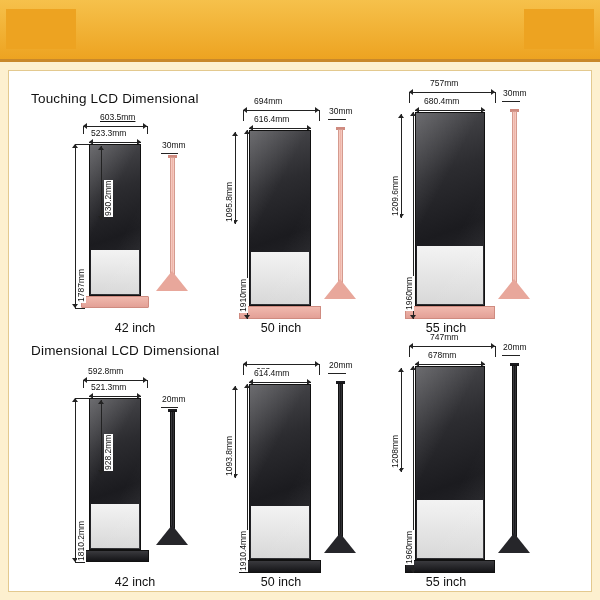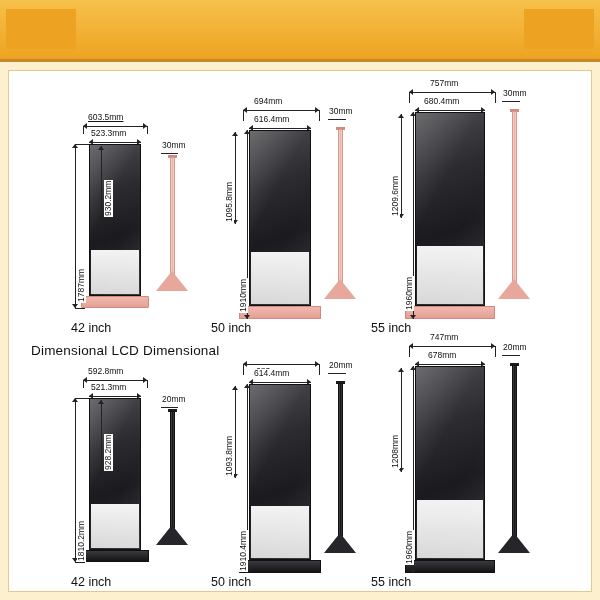--- a/index.html
+++ b/index.html
@@ -55,21 +55,21 @@
     color:#111;
     letter-spacing:0.2px;
   }
   #t-touch{left:22px;top:20px;}
   #t-nontouch{left:22px;top:272px;}
 
   .group{position:absolute;}
   .caption{
     position:absolute;
     width:100%;
-    text-align:left;
+    text-align:center;
     font-size:12.5px;
     color:#111;
   }
 
   
   .kiosk{position:absolute;}
   .panel{
     position:absolute;
     background:linear-gradient(160deg,#4c4c50 0%,#2c2c30 32%,#1b1b1f 60%,#303034 100%);
     border:1px solid #111;
@@ -157,25 +157,26 @@
 
 <div class="page">
 
   <div class="banner">
     <div class="banner-ribbon-l"></div>
     <div class="banner-ribbon-r"></div>
   </div>
 
   <div class="sheet">
 
+    <div class="section-title" id="t-touch">Touching LCD Dimensional</div>
     <div class="section-title" id="t-nontouch">Dimensional LCD Dimensional</div>
 
     <div class="group" style="left:62px;top:42px;width:128px;height:208px;">
 
-      <div class="dlabel" style="left:16px;top:0px;text-decoration:underline;">603.5mm</div>
+      <div class="dlabel" style="left:28px;top:0px;text-decoration:underline;">603.5mm</div>
       <div class="dimh" style="left:12px;top:13px;width:64px;"></div>
       <div class="arrow-l" style="left:12px;top:10px;"></div>
       <div class="arrow-r" style="left:72px;top:10px;"></div>
       <div class="dimv" style="left:12px;top:13px;height:8px;"></div>
       <div class="dimv" style="left:76px;top:13px;height:8px;"></div>
 
       <div class="dlabel" style="left:19px;top:16px;">523.3mm</div>
       <div class="dimh" style="left:18px;top:29px;width:52px;"></div>
       <div class="arrow-l" style="left:18px;top:26px;"></div>
       <div class="arrow-r" style="left:66px;top:26px;"></div>

